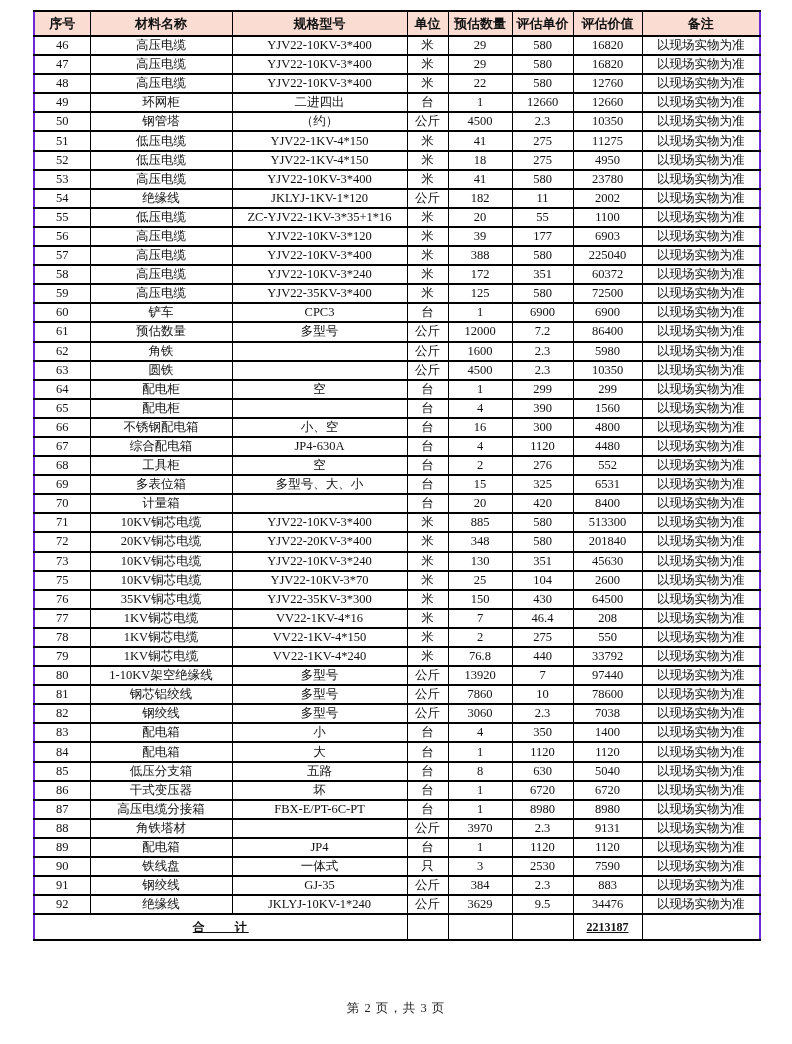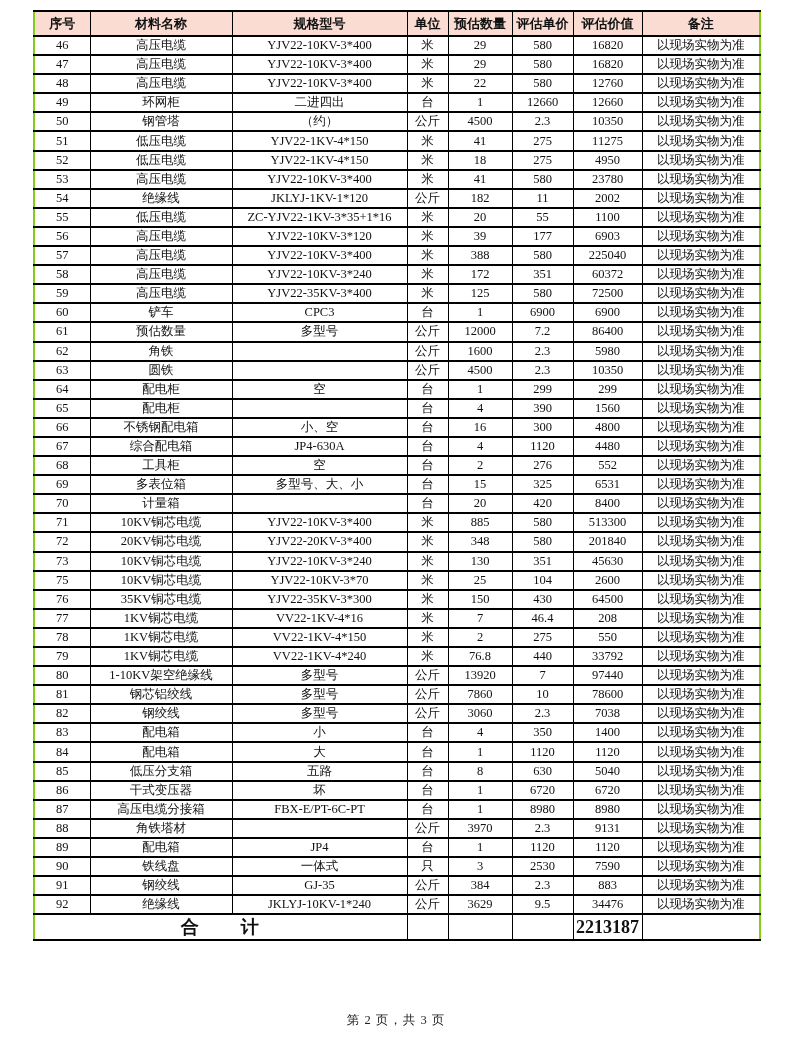--- a/index.html
+++ b/index.html
@@ -14,21 +14,21 @@
     width: 792px; height: 1044px;
     background: #ffffff;
     overflow: hidden;
   }
   table.mat {
     position: absolute;
     left: 33px; top: 10px;
     width: 727px;
     border-collapse: collapse;
     table-layout: fixed;
-    border: 2px solid #84cc16;
+    border: 2px solid #6d28d9;
   }
   table.mat th {
     background: #FADCD2;
     font-family: "Liberation Sans", "DejaVu Sans", sans-serif;
     font-weight: bold;
     font-size: 13px;
     height: 23px;
     border: 1px solid #000;
     border-top-width: 2px;
     border-bottom-width: 2px;
@@ -47,35 +47,35 @@
     padding: 0 1px;
     text-align: center;
     overflow: hidden;
     white-space: nowrap;
     background: #ffffff;
   }
   table.mat tr.total-row td {
     height: 24px;
     line-height: 24px;
     font-weight: bold;
-    font-size: 18px;
+    font-size: 12px;
+    text-decoration: underline;
   }
   table.mat tr.total-row td.total-label {
     font-family: "Liberation Sans", "DejaVu Sans", sans-serif;
     letter-spacing: 2px;
   }
   .footer {
     position: absolute;
     left: 0; right: 0;
     top: 1000px;
     text-align: center;
     font-size: 12.5px;
     letter-spacing: 1px;
     color: #222;
-    margin-top: 12px;
   }
 </style>
 </head>
 <body>
 
 <div class="page">
 
   <table class="mat">
     <colgroup>
       <col style="width:56px">

